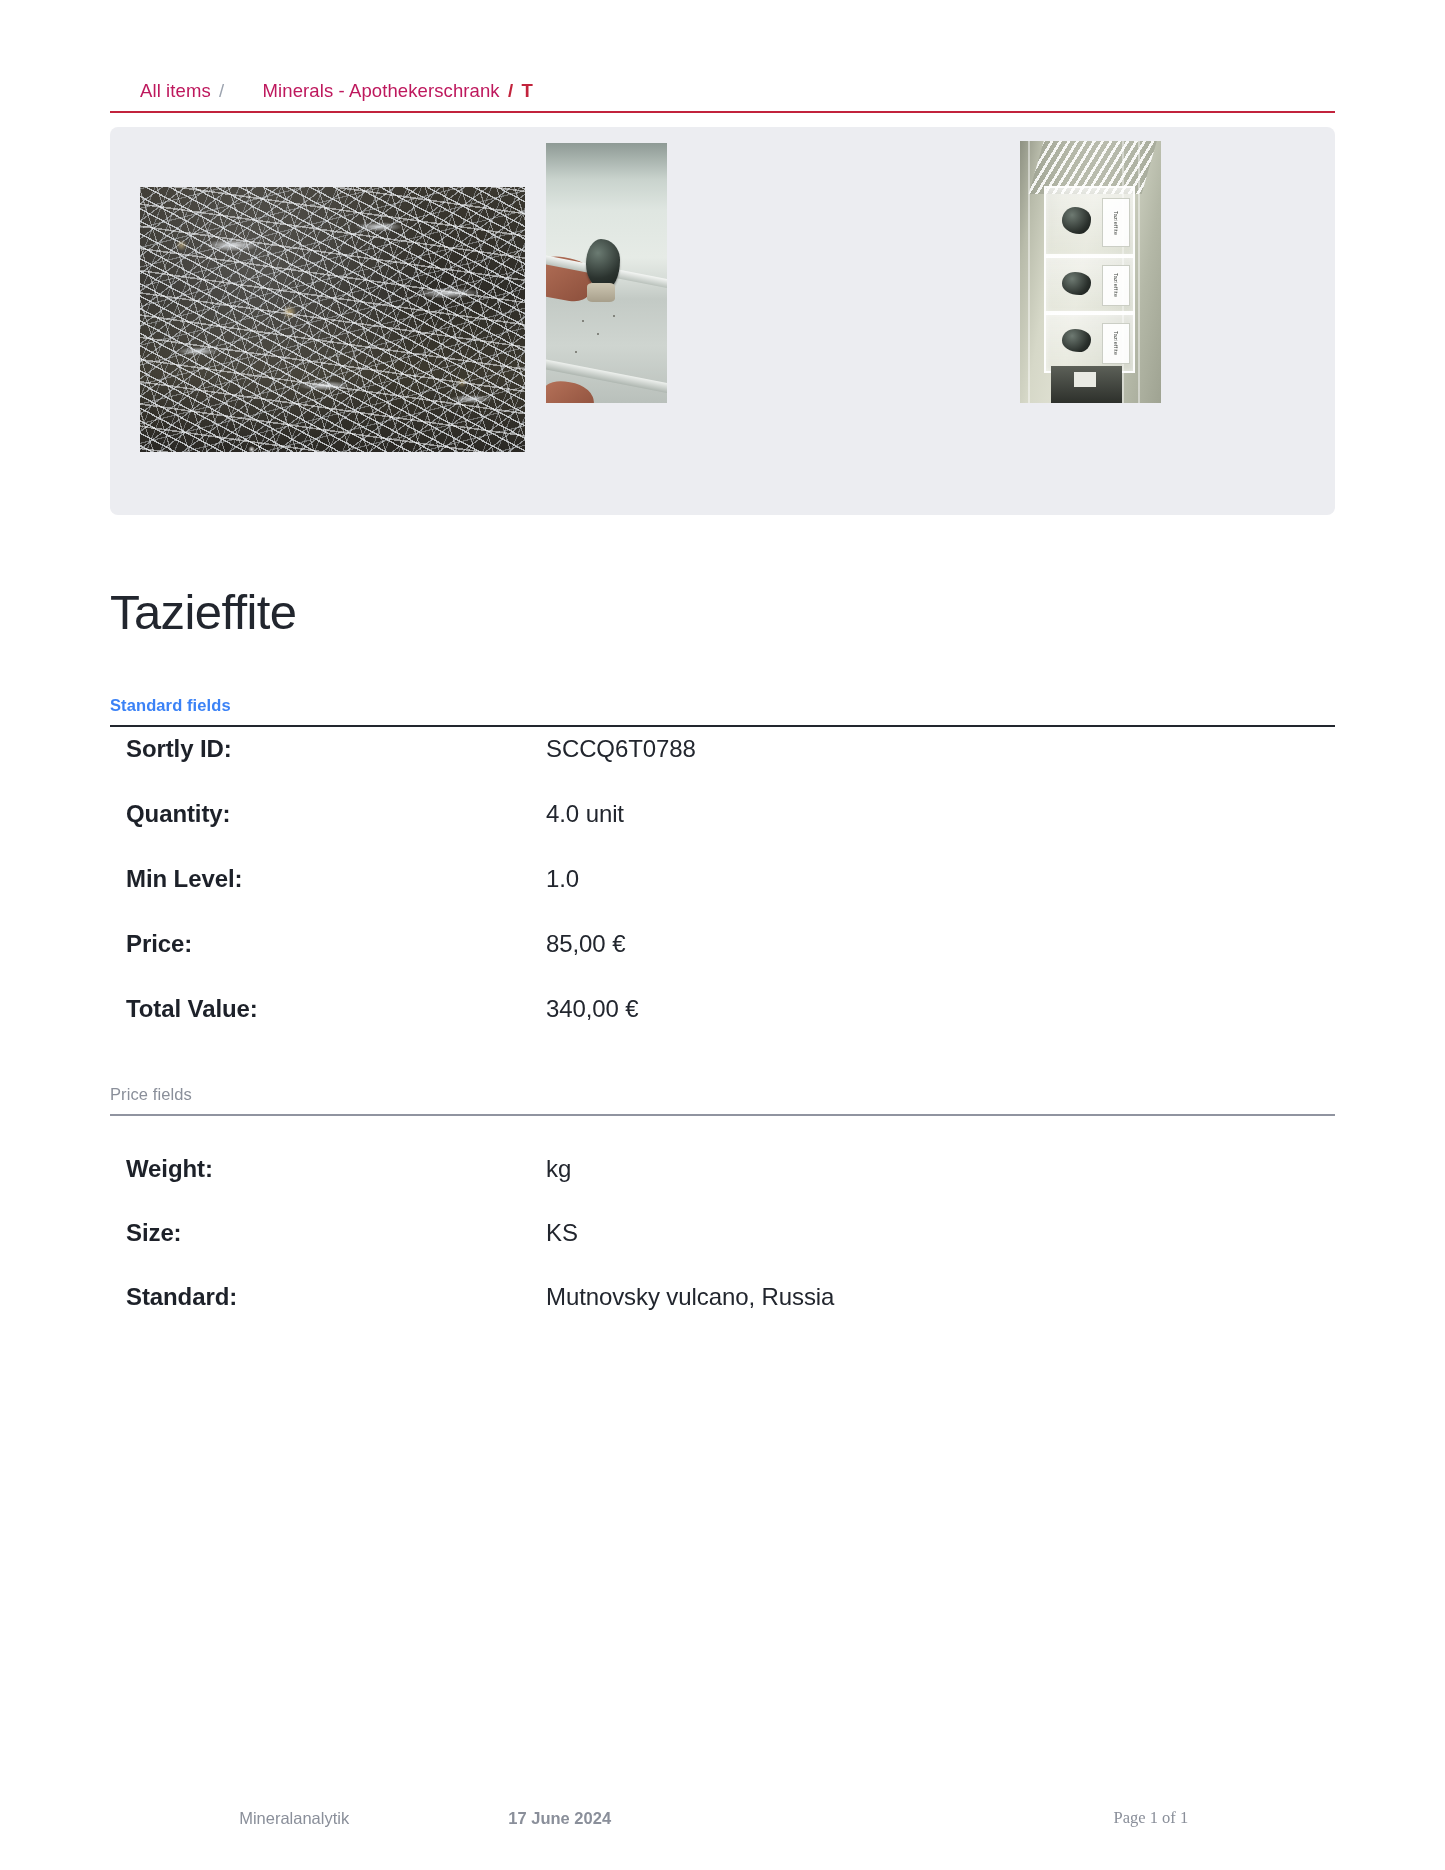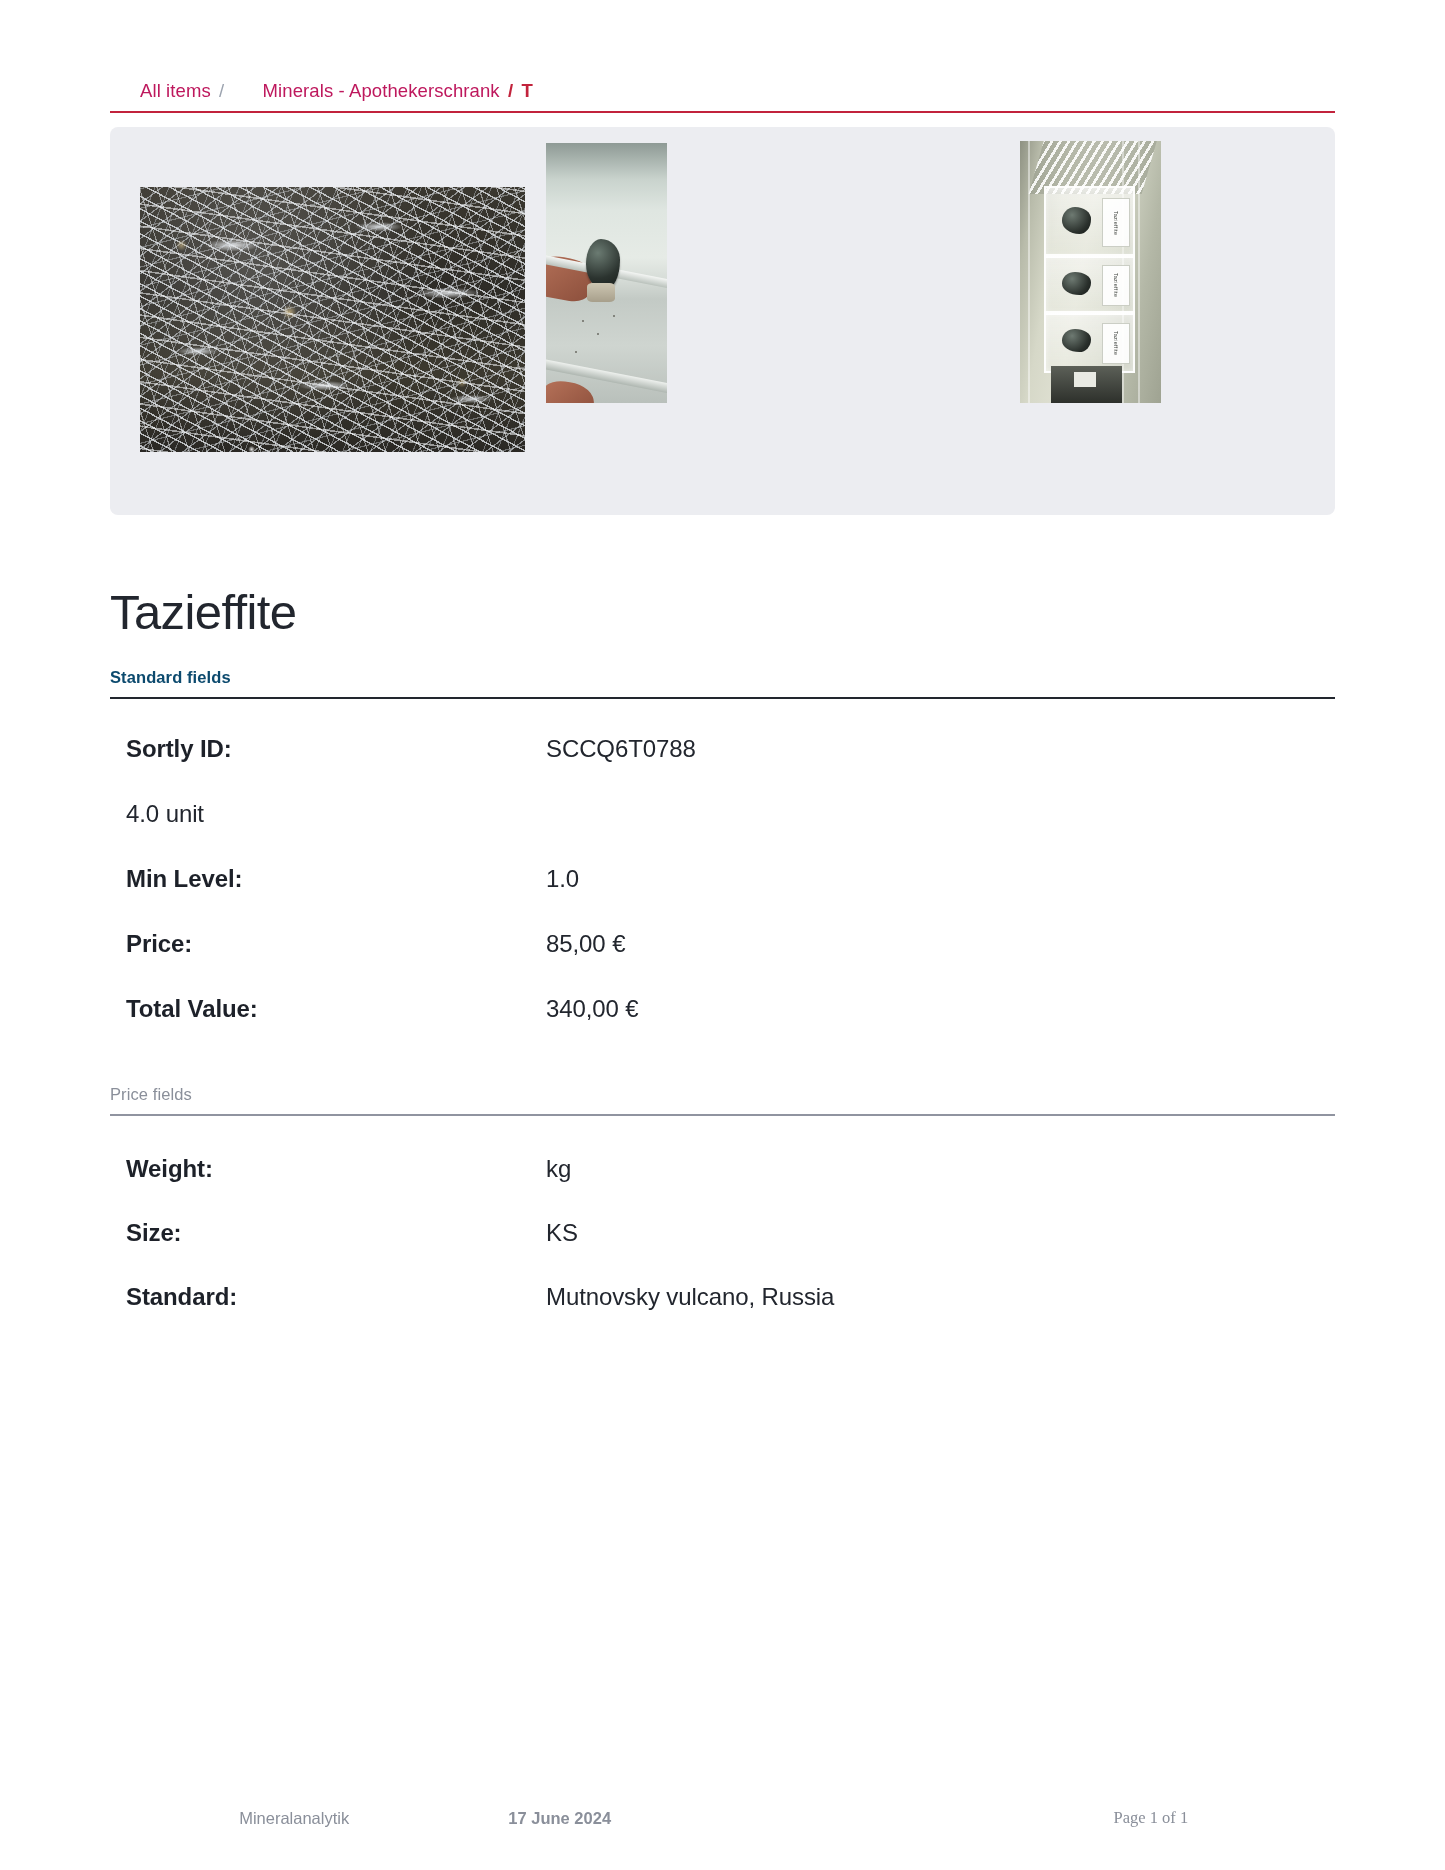--- a/index.html
+++ b/index.html
@@ -313,21 +313,21 @@
     left: 110px;
     width: 1225px;
   }
   .section-label {
     font-size: 16.5px;
     font-weight: 700;
     letter-spacing: 0.1px;
     line-height: 1.2;
     padding-bottom: 9px;
   }
-  .section-label.dark { color: #0c4a6e; }
+  .section-label.dark { color: #3b82f6; margin-top: 28px; }
   .section-label.muted { color: #8a8f9a; font-weight: 400; }
   .section-rule { height: 2px; width: 100%; }
   .section-rule.dark  { background: #22262e; }
   .section-rule.muted { background: #9094a0; }
 
   .section-standard { top: 668px; }
   .section-custom   { top: 1085px; }
 
   
   .fields {
@@ -455,20 +455,21 @@
     <div class="section-label dark">Standard fields</div>
     <div class="section-rule dark"></div>
   </div>
 
   <div class="fields fields-standard">
     <div class="field-row">
       <div class="field-label">Sortly ID:</div>
       <div class="field-value">SCCQ6T0788</div>
     </div>
     <div class="field-row">
+      <div class="field-label">Quantity:</div>
       <div class="field-value">4.0 unit</div>
     </div>
     <div class="field-row">
       <div class="field-label">Min Level:</div>
       <div class="field-value">1.0</div>
     </div>
     <div class="field-row">
       <div class="field-label">Price:</div>
       <div class="field-value">85,00 €</div>
     </div>

